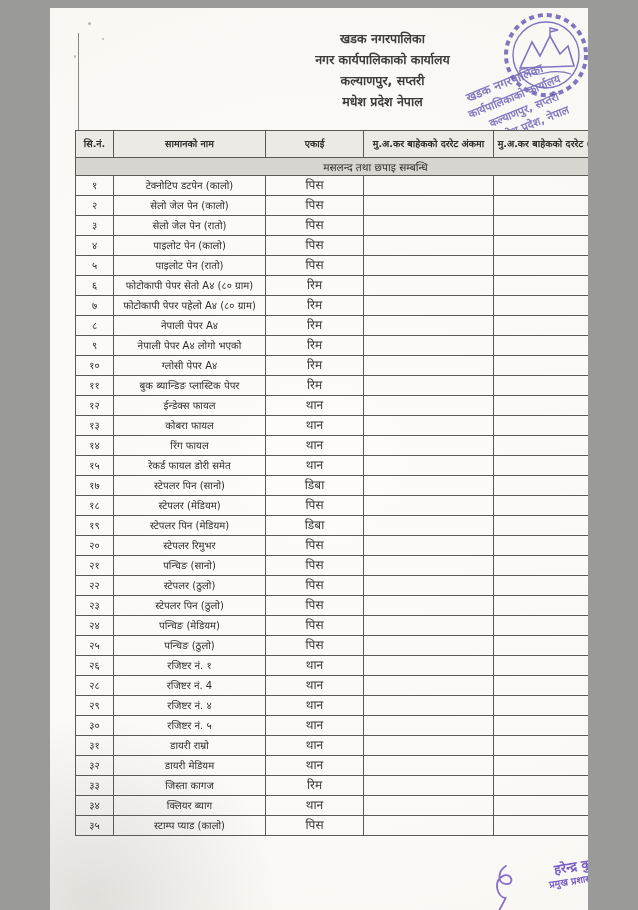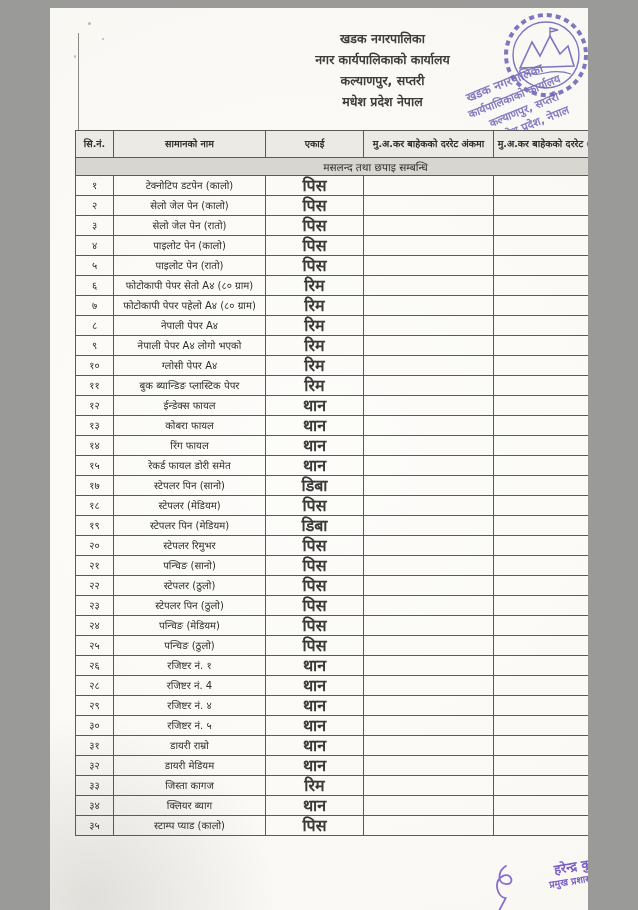--- a/index.html
+++ b/index.html
@@ -45,21 +45,21 @@
   }
   table.sheet thead th{
     background:#eceae5; font-weight:bold; font-size:9.5px; line-height:1.2;
     height:26px;
   }
   tr.section-row td{
     background:#d8d6d0; font-weight:normal; font-size:10.5px; height:17px;
   }
   tr.data-row td{height:19px; line-height:19px; white-space:nowrap;}
   tr.data-row td.c-name{font-size:10px;}
-  tr.data-row td.c-unit{font-size:16px; color:#3a3a38;font-weight:bold;}
+  tr.data-row td.c-unit{font-size:12px; color:#3a3a38;}
   tr.data-row td.c-sn{font-size:10px;}
   
   .sig{
     position:absolute; left:455px; top:848px; width:180px; height:62px;
     transform:rotate(-9deg);
     color:#7b5fc6; text-align:center; pointer-events:none;
   }
   .sig .sig-name{font-size:13px; font-weight:bold; line-height:16px; white-space:nowrap;}
   .sig .sig-title{font-size:9.5px; font-weight:bold; line-height:12px; white-space:nowrap;}
   .sig svg{position:absolute; left:-14px; top:-8px;}

